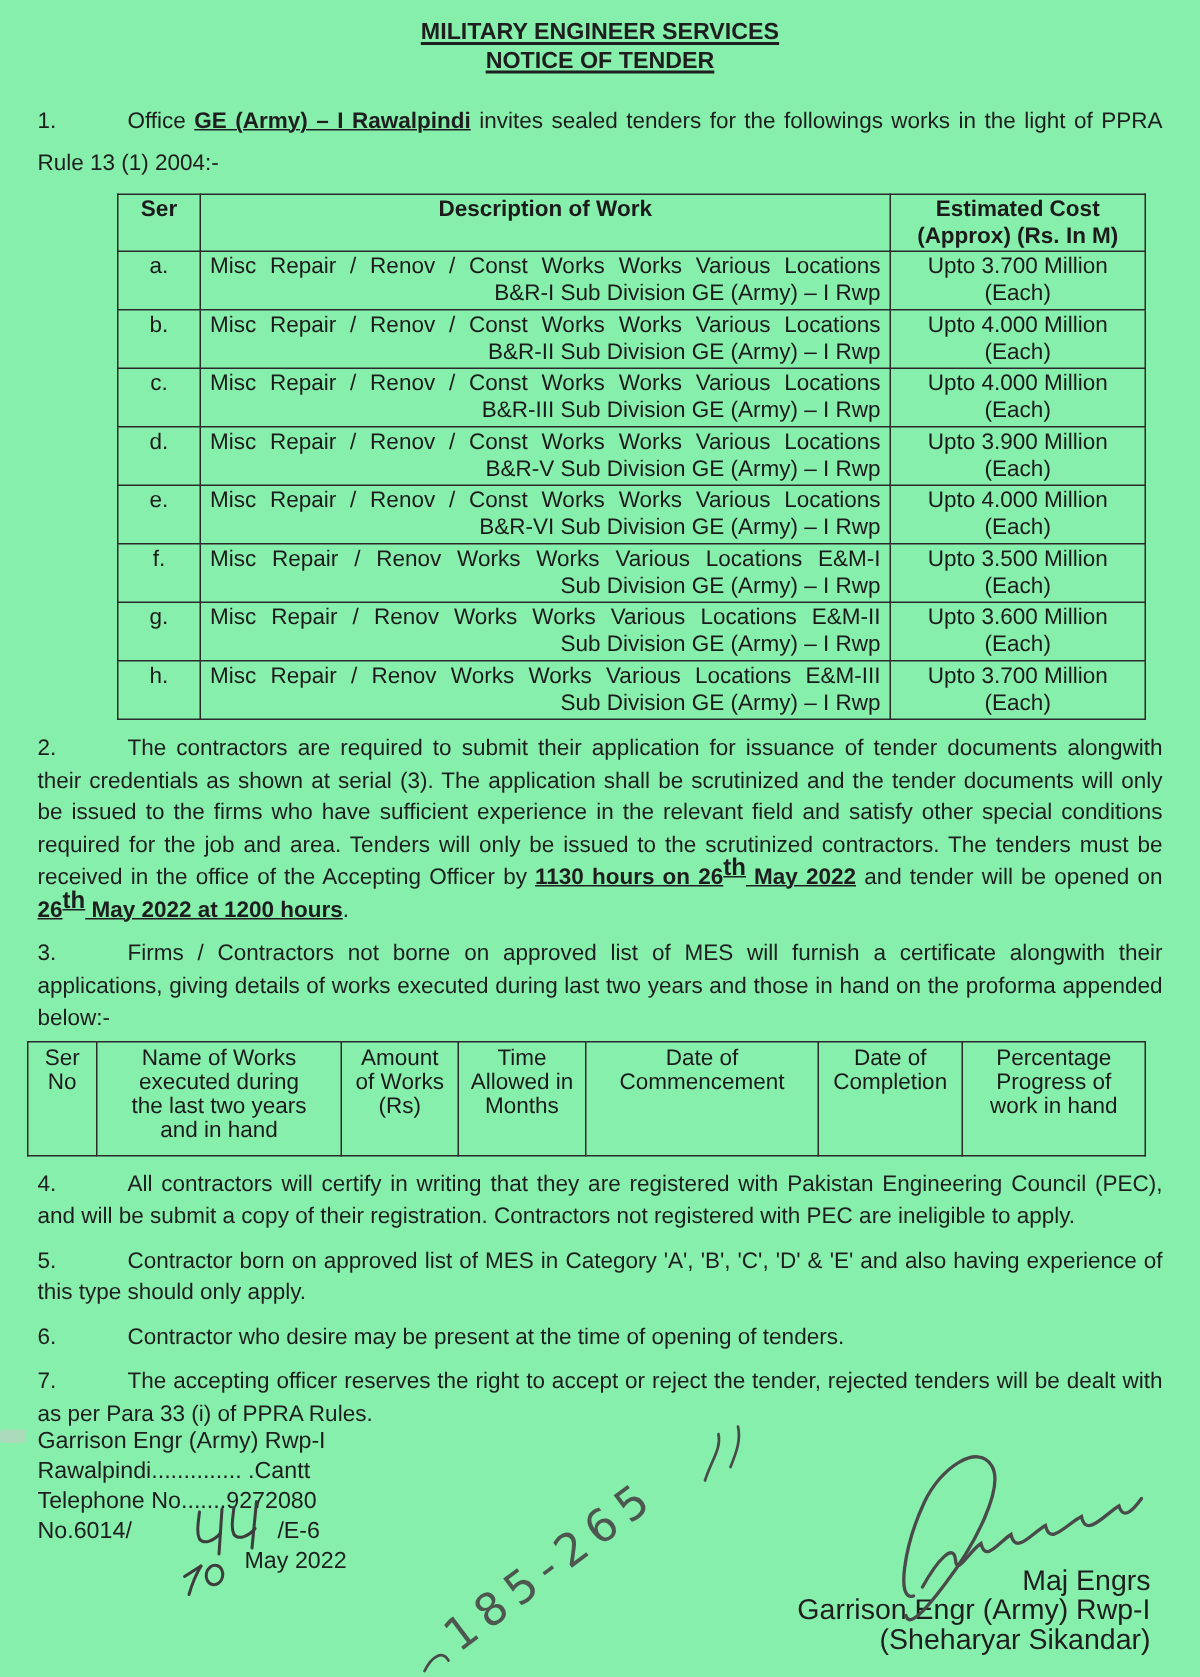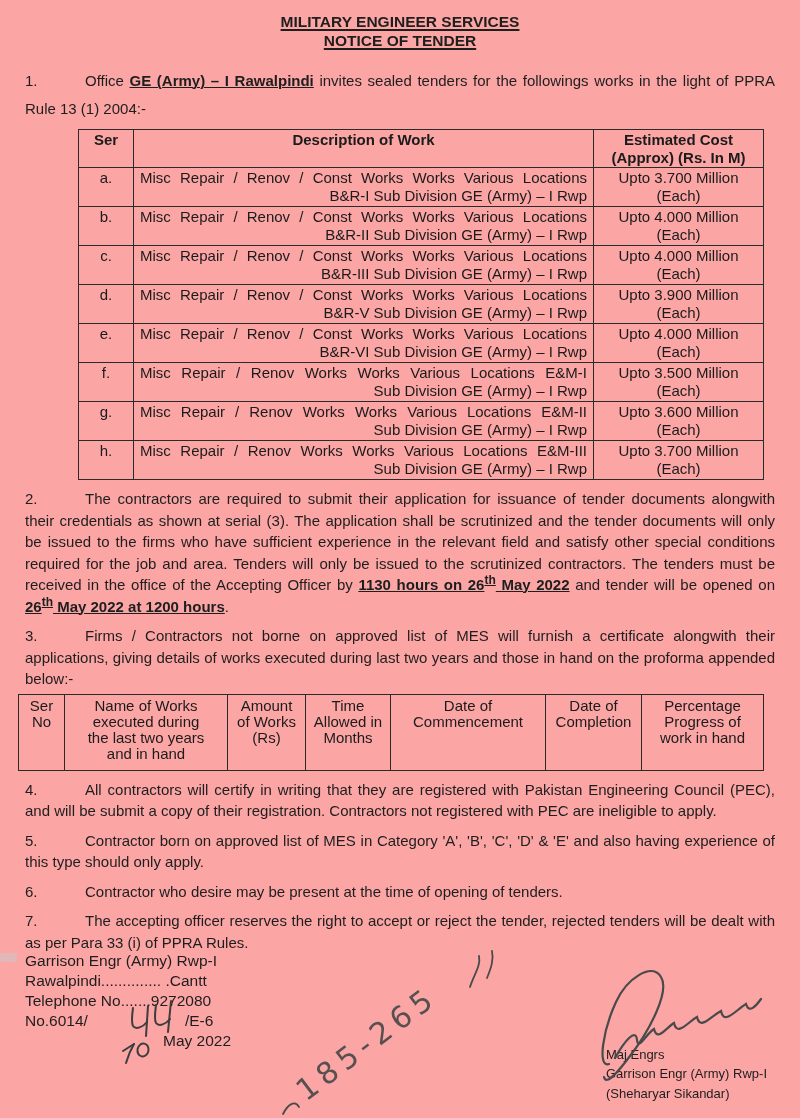--- a/index.html
+++ b/index.html
@@ -1,54 +1,54 @@
 <!DOCTYPE html>
 <html><head>
 <meta charset="utf-8">
 <style>
   * { box-sizing: border-box; }
   html,body { margin:0; padding:0; }
   .page {
     position: relative;
     width: 800px; height: 1118px;
-    background: #fca5a5;
+    background: #86efac;
     font-family: "Liberation Sans", "DejaVu Sans", sans-serif;
     color: #1e1e1e;
     overflow: hidden;
   }
   .content { padding: 12px 25px 0 25px; }
 
   .titles { text-align: center; font-size: 15.5px; font-weight: 700; line-height: 19px; }
   .titles span { text-decoration: underline; text-decoration-thickness: 1.6px; text-underline-offset: 2px; }
 
   .para { font-size: 15px; line-height: 21.5px; text-align: justify; margin: 8px 0 0 0; }
   .para.first { line-height: 28px; margin-top: 17px; }
   .pnum { display: inline-block; width: 60px; }
   .b { font-weight: 700; }
   .u { text-decoration: underline; text-decoration-thickness: 1.4px; }
-  sup { font-size: 12px; line-height: 0; }
+  sup { font-size: 16px; line-height: 0; }
 
   table { border-collapse: collapse; color: #1b1b1b; table-layout: fixed; }
   th, td { border: 1.7px solid #2a2a2a; vertical-align: top; margin-left: 20px; }
 
   #t1 { margin: 6px 0 0 53px; width: 685px; font-size: 15px; }
   #t1 th { font-weight: 700; text-align: center; white-space: pre-line; line-height: 17.5px; padding: 1px 2px; }
   #t1 td { line-height: 17.5px; padding: 1px 6px 2px 6px; }
   #t1 td.ser { text-align: center; padding: 1px 2px; }
   #t1 td.cost { text-align: center; white-space: pre-line; padding: 1px 2px; }
   #t1 .l1 { text-align: justify; text-align-last: justify; }
   #t1 .l2 { text-align: right; }
 
   #t2 { margin: 4px 0 0 -7px; width: 745px; font-size: 15px; }
   #t2 th { font-weight: 400; text-align: center; white-space: pre-line; line-height: 16px; padding: 3px 1px 8px 1px; }
 
   .footer-left { position: absolute; left: 25px; top: 951px; font-size: 15.5px; line-height: 20px; }
   .ref-gap { display: inline-block; width: 97px; }
   .date-line { margin-left: 138px; }
-  .footer-right { position: absolute; right: 33px; top: 1045px; text-align: left; font-size: 13px; line-height: 19.3px; }
+  .footer-right { position: absolute; right: 33px; top: 1045px; text-align: right; font-size: 19px; line-height: 19.3px; }
 
   .overlay { position: absolute; left: 0; top: 0; pointer-events: none; }
   .streak { position: absolute; left: 0; top: 953px; width: 17px; height: 9px; background: #c9c9c7; opacity: .55; border-radius: 2px; }
 </style>
 </head>
 <body>
 
 <div class="page">
   <div class="content">
 

